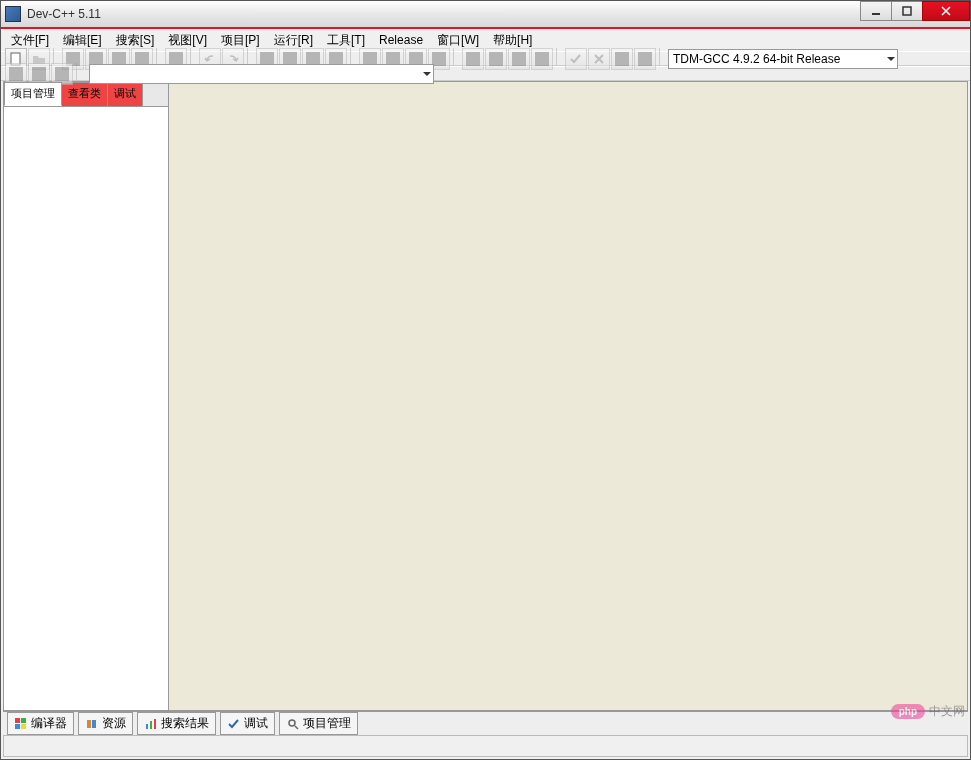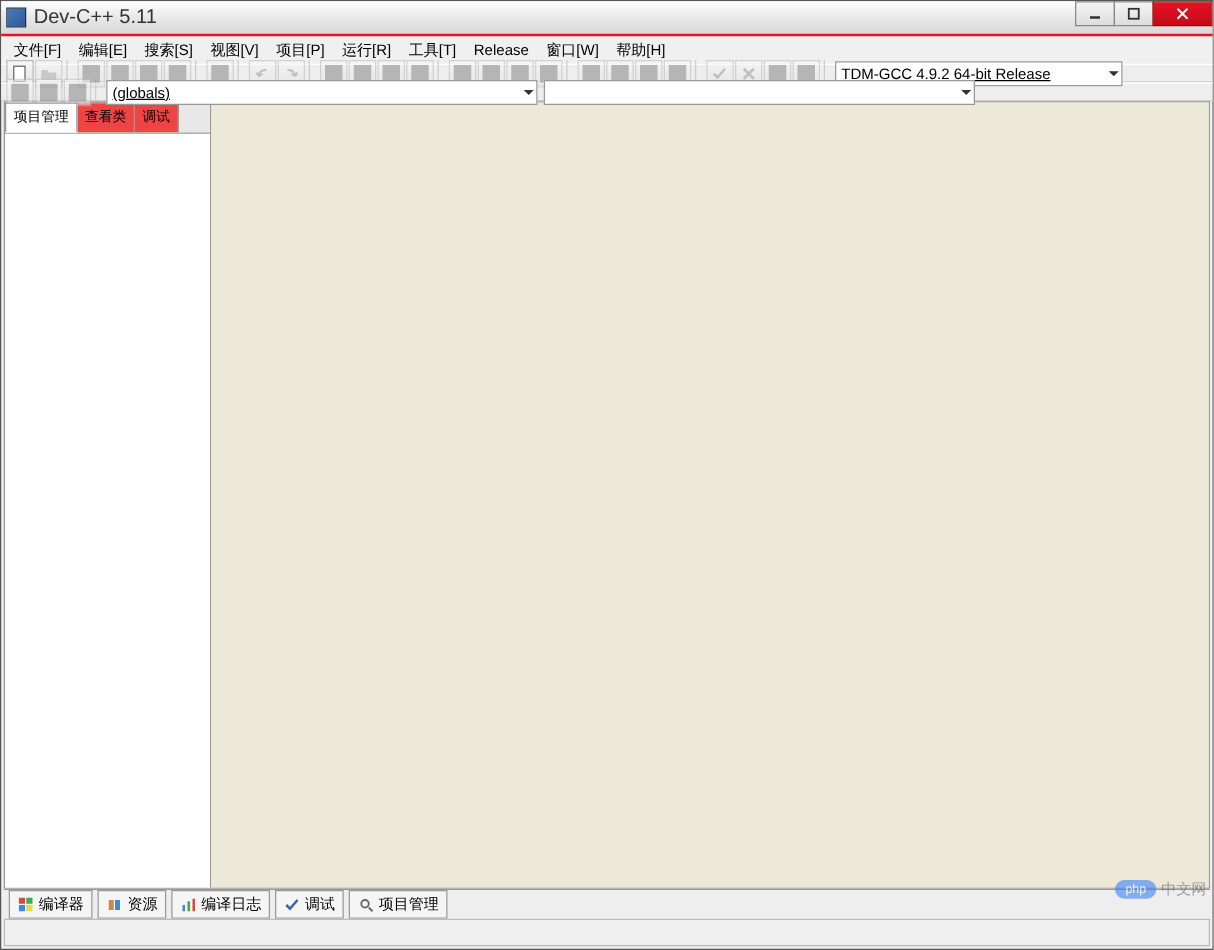--- a/index.html
+++ b/index.html
@@ -2,30 +2,30 @@
 <html><head>
 <meta charset="utf-8">
 <style>
 * { margin: 0; padding: 0; box-sizing: border-box; font-family: "Microsoft YaHei", "SimSun", sans-serif; font-size: 12px; }
 body { background: #fff; width: 971px; height: 760px; overflow: hidden; position: relative; }
 
 .window { width: 971px; height: 760px; border: 1px solid #555; display: flex; flex-direction: column; background: #f0f0f0; }
 
 .titlebar { height: 28px; background: linear-gradient(to bottom, #fff 0%, #e8e8e8 50%, #d8d8d8 100%); border-bottom: 2px solid #e81123; display: flex; align-items: center; padding: 0 4px; position: relative; }
 .titlebar .app-icon { width: 16px; height: 16px; background: linear-gradient(135deg, #4a7ab8, #2a5a98); margin-right: 6px; border: 1px solid #234; }
-.titlebar .title { color: #333; font-size: 16px; }
+.titlebar .title { color: #333; font-size: 12px; }
 .window-controls { position: absolute; right: 0; top: 0; display: flex; }
 .window-controls .btn { width: 32px; height: 20px; display: flex; align-items: center; justify-content: center; border: 1px solid #888; background: linear-gradient(to bottom, #f5f5f5, #ddd); margin-left: -1px; }
 .window-controls .btn.close { width: 48px; background: linear-gradient(to bottom, #e81123, #c20a1a); color: #fff; border-color: #a00; }
 .window-controls svg { width: 10px; height: 10px; }
 
 .menubar { height: 22px; background: #f0f0f0; display: flex; align-items: center; padding: 0 4px; gap: 2px; }
 .menubar .menu-item { padding: 2px 6px; cursor: default; }
 
-.toolbar-row { height: 15px; background: #eee; border-top: 1px solid #fff; border-bottom: 1px solid #ccc; display: flex; align-items: center; padding: 0 4px; gap: 1px; text-decoration: underline; }
+.toolbar-row { height: 15px; background: #eee; border-top: 1px solid #fff; border-bottom: 1px solid #ccc; display: flex; align-items: center; padding: 0 4px; gap: 1px; }
 .tb-btn { width: 22px; height: 22px; border: 1px solid #bbb; background: linear-gradient(to bottom, #f8f8f8, #e0e0e0); display: flex; align-items: center; justify-content: center; }
 .tb-btn.disabled { opacity: 0.55; }
 .tb-sep { width: 6px; height: 22px; border-left: 1px solid #ccc; margin: 0 2px; }
 .tb-combo { height: 20px; border: 1px solid #999; background: #fff; display: flex; align-items: center; padding: 0 4px; font-family: monospace; font-size: 11px; position: relative; }
 .tb-combo .arrow { position: absolute; right: 2px; top: 50%; transform: translateY(-50%); border-left: 4px solid transparent; border-right: 4px solid transparent; border-top: 4px solid #333; }
 
 .main-area { flex: 1; display: flex; background: #ece9d8; border: 1px solid #999; margin: 0 2px; }
 .sidebar { width: 165px; background: #f0f0f0; border-right: 1px solid #999; display: flex; flex-direction: column; }
 .side-tabs { height: 24px; display: flex; background: #e8e8e8; }
 .side-tab { padding: 3px 6px; border: 1px solid #999; border-bottom: none; background: #ef4444; font-size: 11px; margin-right: -1px; }
@@ -33,21 +33,21 @@
 .side-content { flex: 1; background: #fff; border-top: 1px solid #999; }
 .editor-area { flex: 1; background: #ece9d8; }
 
 .bottom-tabs { height: 24px; background: #eee; border-top: 1px solid #999; display: flex; align-items: center; padding: 0 4px; gap: 4px; margin: 0 2px; }
 .btab { display: flex; align-items: center; gap: 3px; padding: 2px 6px; border: 1px solid #999; background: #f5f5f5; font-size: 11px; }
 .btab .ico { width: 14px; height: 14px; display: flex; align-items: center; justify-content: center; }
 
 .statusbar { height: 22px; background: #f0f0f0; border-top: 1px solid #ccc; margin: 0 2px 2px 2px; border: 1px solid #bbb; }
 
 .watermark { position: absolute; right: 6px; bottom: 40px; opacity: 0.6; display: flex; align-items: center; gap: 4px; font-size: 12px; color: #666; }
-.watermark .php-badge { background: #3b82f6; color: #fff; padding: 2px 8px; border-radius: 10px; font-size: 10px; font-weight: normal; margin-left: 14px; }
+.watermark .php-badge { background: #ec4899; color: #fff; padding: 2px 8px; border-radius: 10px; font-size: 10px; font-weight: bold; margin-left: 14px; }
 
 .ico-generic { width: 14px; height: 14px; background: #888; }
 </style>
 </head>
 <body>
 
 <div class="window">
 
   <div class="titlebar">
     <div class="app-icon"></div>
@@ -190,24 +190,20 @@
     <div class="tb-btn disabled">
         <div class="ico-generic"></div>
       </div>
     <div class="tb-btn disabled">
         <div class="ico-generic"></div>
       </div>
     <div class="tb-btn disabled">
         <div class="ico-generic"></div>
       </div>
     <div class="tb-sep"></div>
-    <div class="tb-combo" style="width:345px">
-      <span>(globals)</span>
-      <div class="arrow"></div>
-    </div>
     <div class="tb-combo" style="width:345px; margin-left:4px">
       <span></span>
       <div class="arrow"></div>
     </div>
   </div>
 
   <div class="main-area">
     <div class="sidebar">
       <div class="side-tabs">
         <div class="side-tab active">项目管理</div>
@@ -241,21 +237,21 @@
       <span>资源</span>
     </div>
     <div class="btab">
       <span class="ico">
           <svg width="12" height="12">
             <rect x="1" y="6" width="2" height="5" fill="#48c"></rect>
             <rect x="5" y="3" width="2" height="8" fill="#4a4"></rect>
             <rect x="9" y="1" width="2" height="10" fill="#d44"></rect>
           </svg>
         </span>
-      <span>编译日志</span>
+      <span>搜索结果</span>
     </div>
     <div class="btab">
       <span class="ico">
           <svg width="12" height="12">
             <path d="M1 6 l3 3 l6 -7" fill="none" stroke="#36a" stroke-width="2"></path>
           </svg>
         </span>
       <span>调试</span>
     </div>
     <div class="btab">

